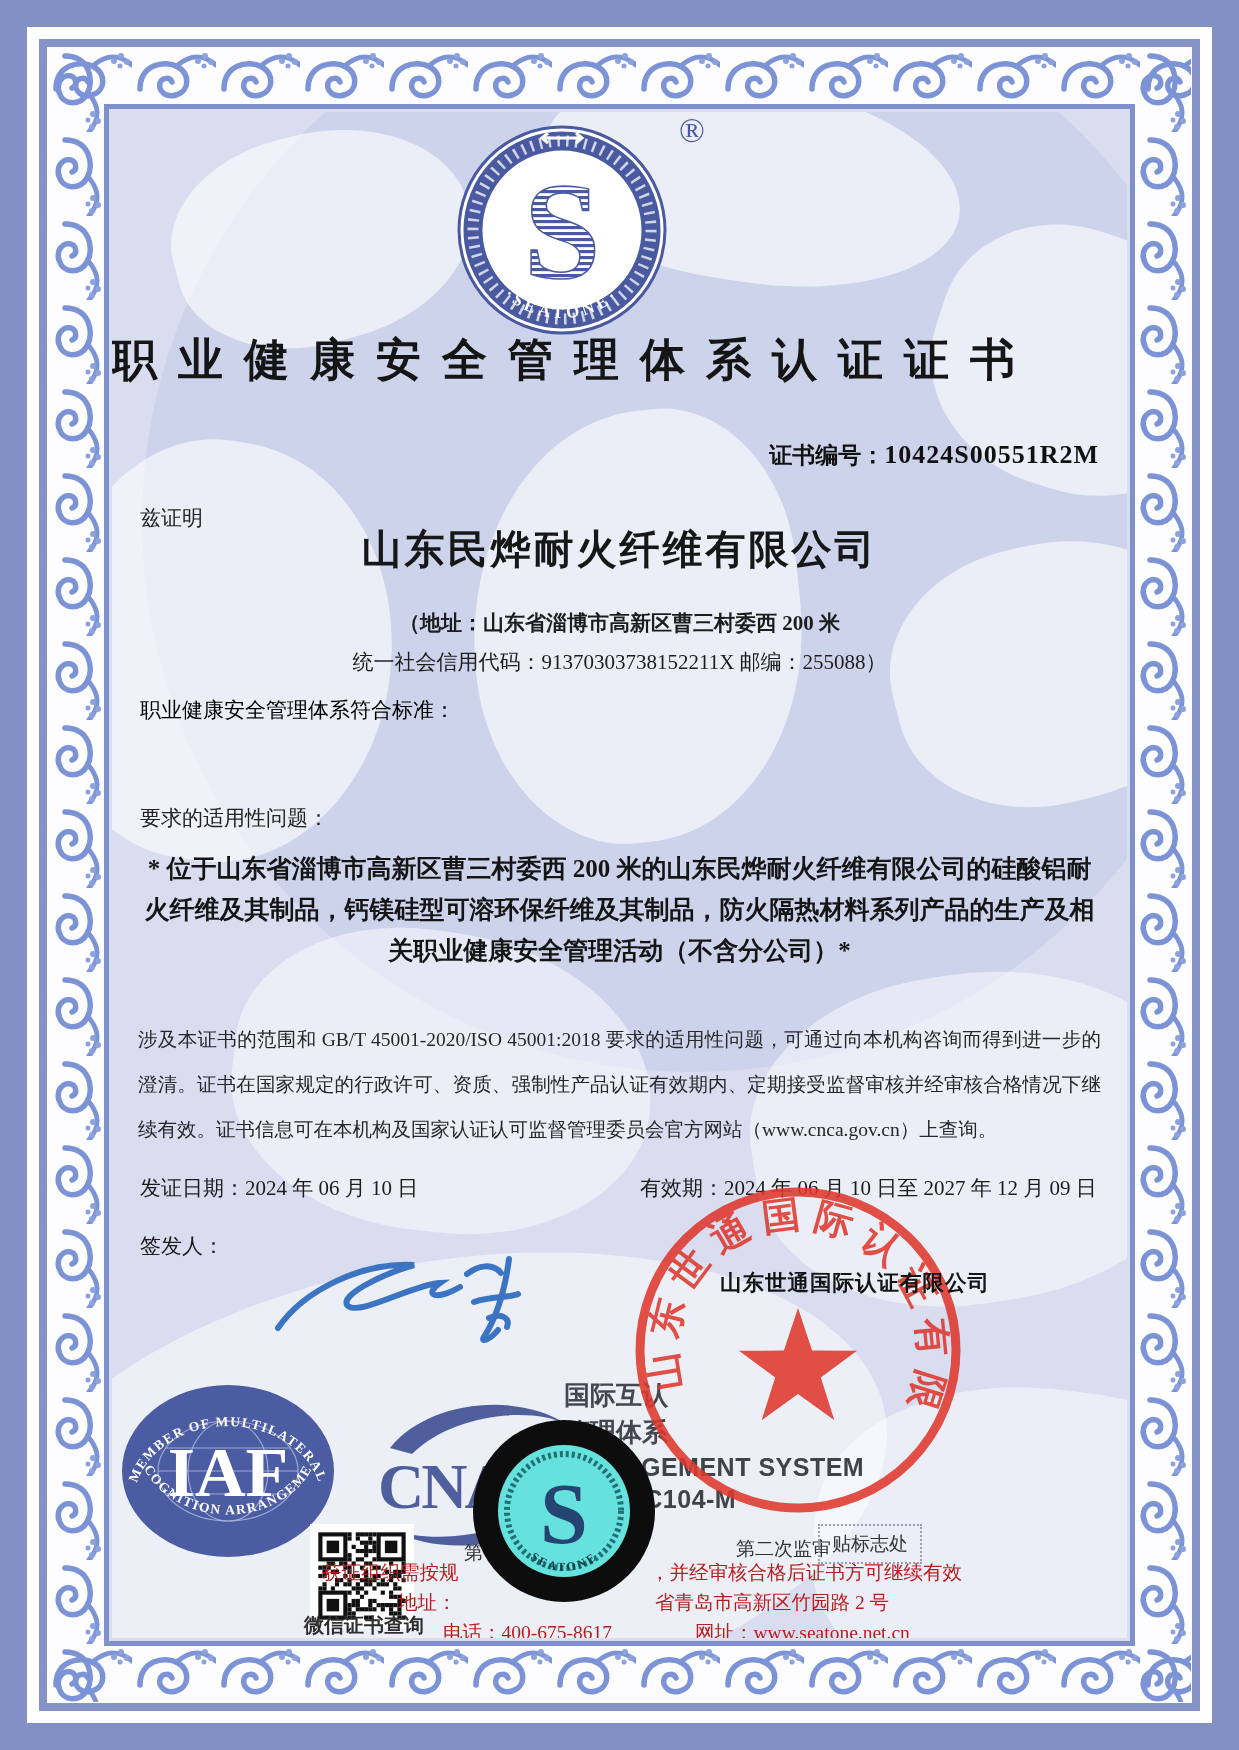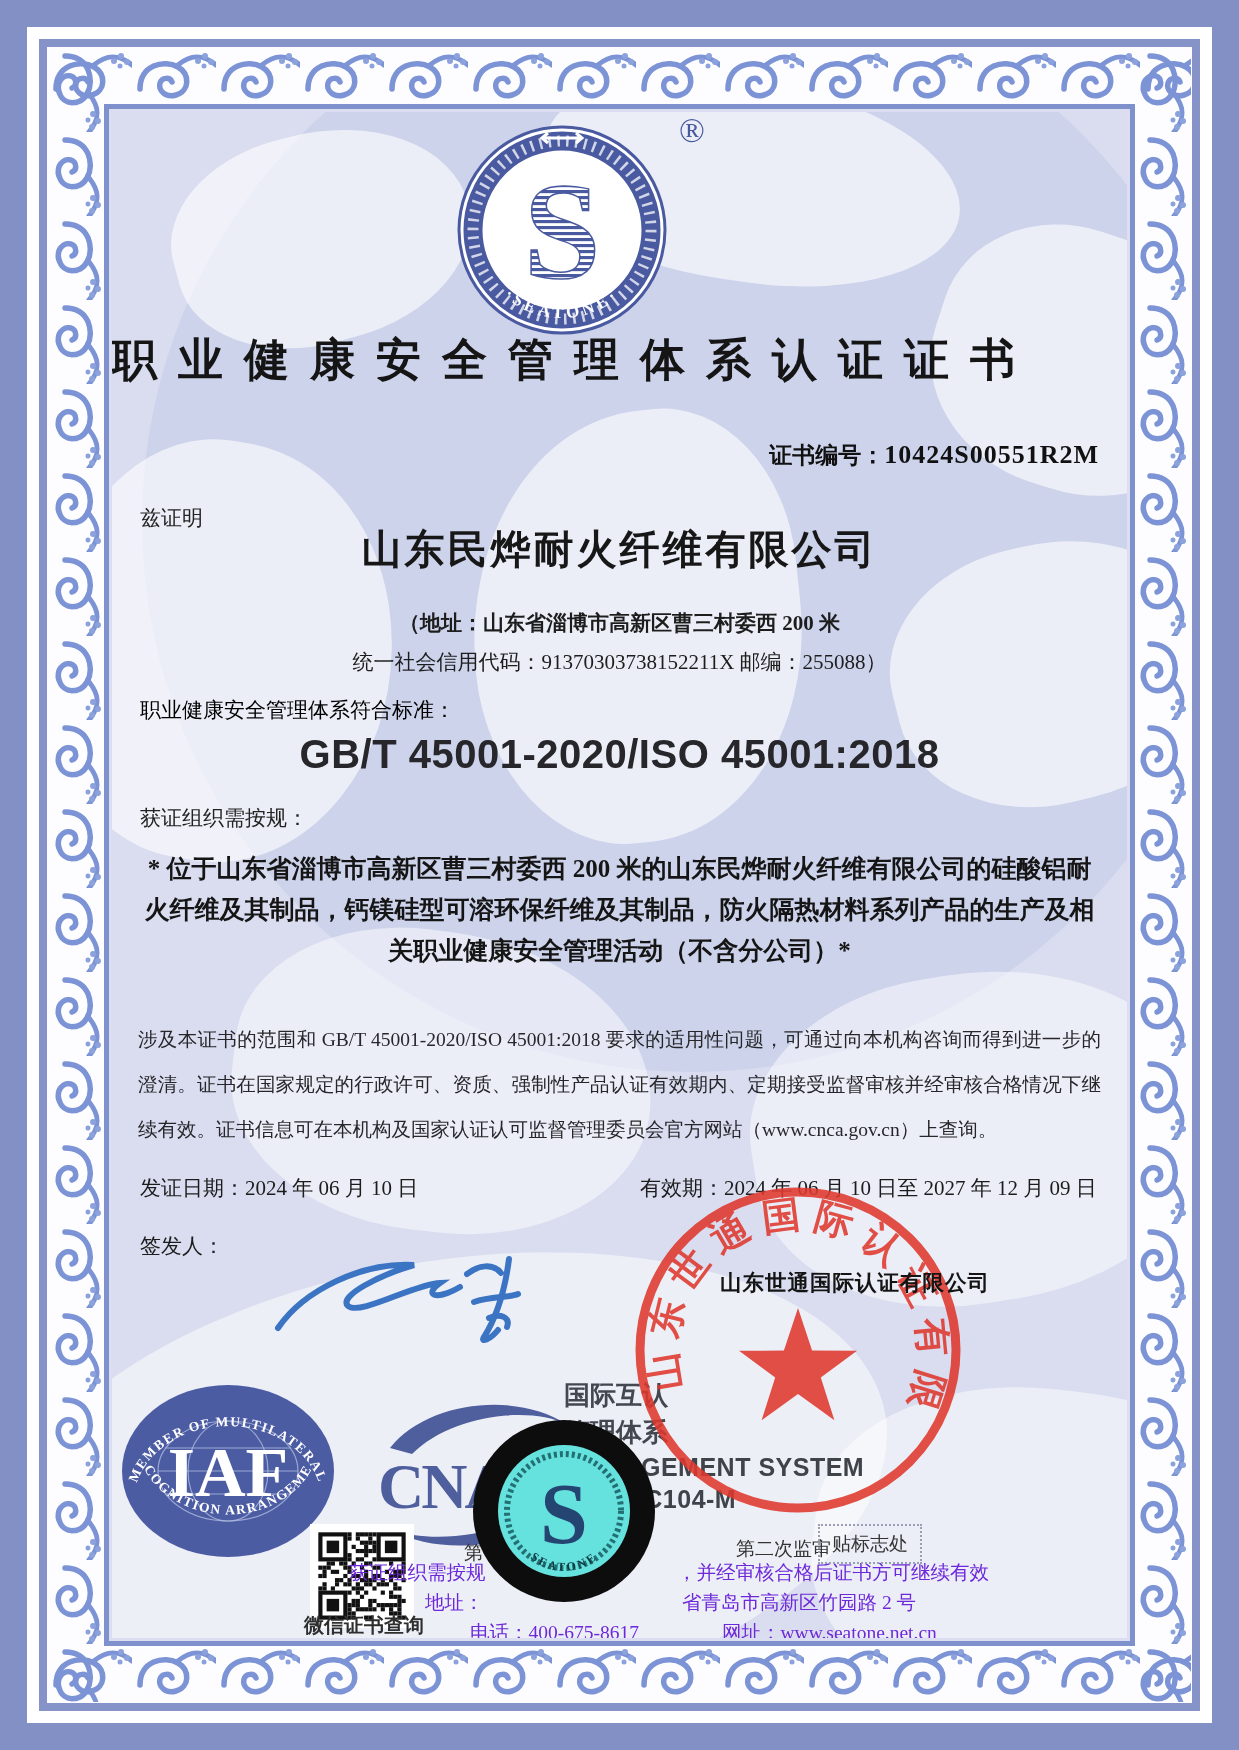--- a/index.html
+++ b/index.html
@@ -42,21 +42,21 @@
           color:#141414;letter-spacing:1px;z-index:6;}
   .cnastext{position:absolute;left:452px;top:1265px;z-index:4;}
   .cnastext .zh{font-size:26px;font-weight:bold;color:#43474f;line-height:37px;
                 font-family:"Liberation Sans","DejaVu Sans",sans-serif;}
   .cnastext .en{font-size:25px;font-weight:bold;color:#3f434a;line-height:32px;
                 font-family:"Liberation Sans","DejaVu Sans",sans-serif;letter-spacing:0.5px;}
   .smalllabel{position:absolute;font-size:19px;color:#333;z-index:4;}
   .stickerbox{position:absolute;left:706px;top:1412px;padding:5px 12px;border:2px dotted #9aa0b4;
               font-size:19px;color:#333;z-index:4;}
   .qrcap{position:absolute;left:192px;top:1500px;font-size:20px;font-weight:bold;color:#2e2e2e;}
-  .seg{position:absolute;font-size:19.5px;color:#6d28d9;z-index:3;padding-left:27px;}
+  .seg{position:absolute;font-size:19.5px;color:#b91c1c;z-index:3;}
   svg text{font-family:"Liberation Serif","DejaVu Serif",serif;}
 </style>
 </head>
 <body>
 
 <div class="page">
 
   <div class="frame-white"></div>
   <div class="frame-line1"></div>
   <div class="frame-wavebg"></div>
@@ -154,23 +154,22 @@
     <div class="certno">
       <span>证书编号：</span><span class="num">10424S00551R2M</span>
     </div>
 
     <div class="certify">兹证明</div>
     <div class="company">山东民烨耐火纤维有限公司</div>
     <div class="addr1">（地址：山东省淄博市高新区曹三村委西 200 米</div>
     <div class="addr2">统一社会信用代码：91370303738152211X 邮编：255088）</div>
 
     <div class="stdlabel">职业健康安全管理体系符合标准：</div>
-    <div class="standard">GB/T 45001-2020/ISO 45001:2018</div>
-
-    <div class="scopelabel">获证组织需按规：</div>
+
+    <div class="scopelabel">要求的适用性问题：</div>
     <div class="scope">* 位于山东省淄博市高新区曹三村委西 200 米的山东民烨耐火纤维有限公司的硅酸铝耐火纤维及其制品，钙镁硅型可溶环保纤维及其制品，防火隔热材料系列产品的生产及相关职业健康安全管理活动（不含分公司）*</div>
 
     <div class="note">涉及本证书的范围和 GB/T 45001-2020/ISO 45001:2018 要求的适用性问题，可通过向本机构咨询而得到进一步的澄清。证书在国家规定的行政许可、资质、强制性产品认证有效期内、定期接受监督审核并经审核合格情况下继续有效。证书信息可在本机构及国家认证认可监督管理委员会官方网站（www.cnca.gov.cn）上查询。</div>
 
     <div class="dateline" style="left:28px;">
       <span>发证日期：</span><span>2024 年 06 月 10 日</span>
     </div>
     <div class="dateline" style="left:528px;">
       <span>有效期：</span><span>2024 年 06 月 10 日至 2027 年 12 月 09 日</span>
     </div>

